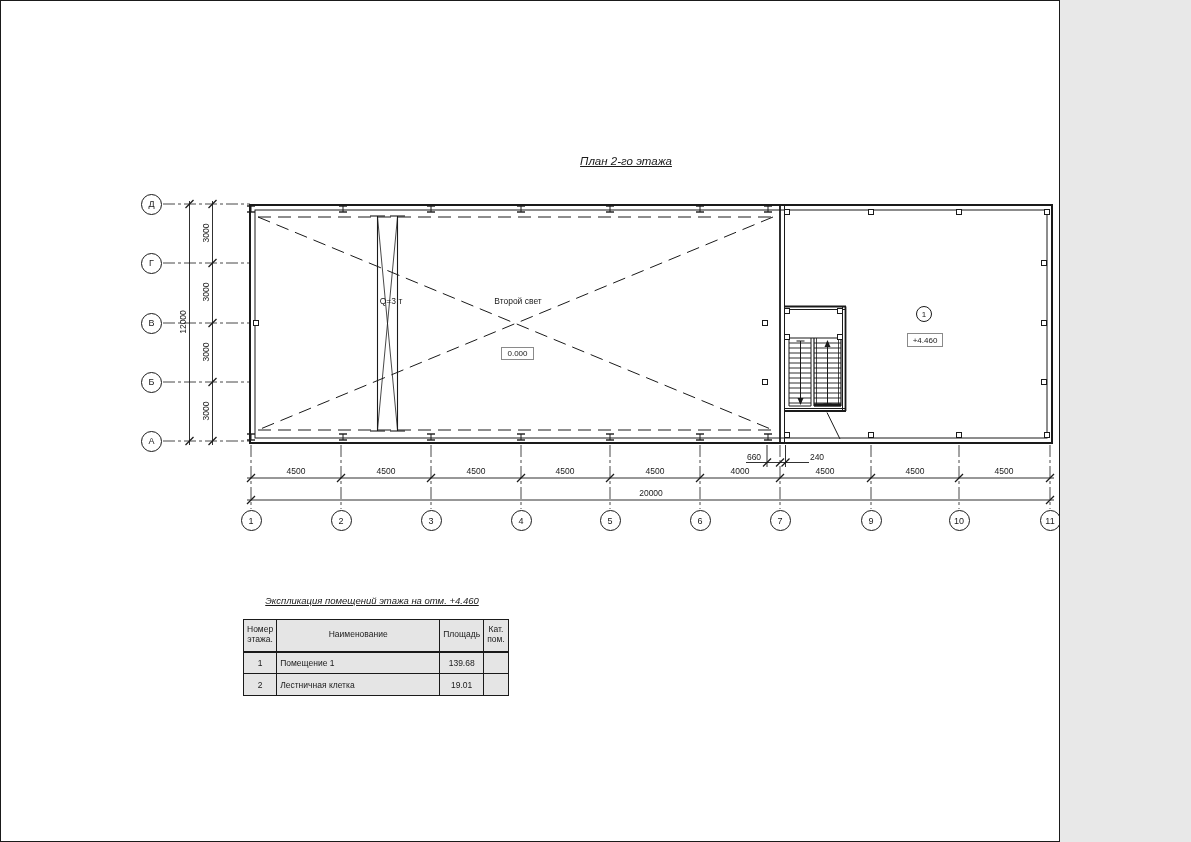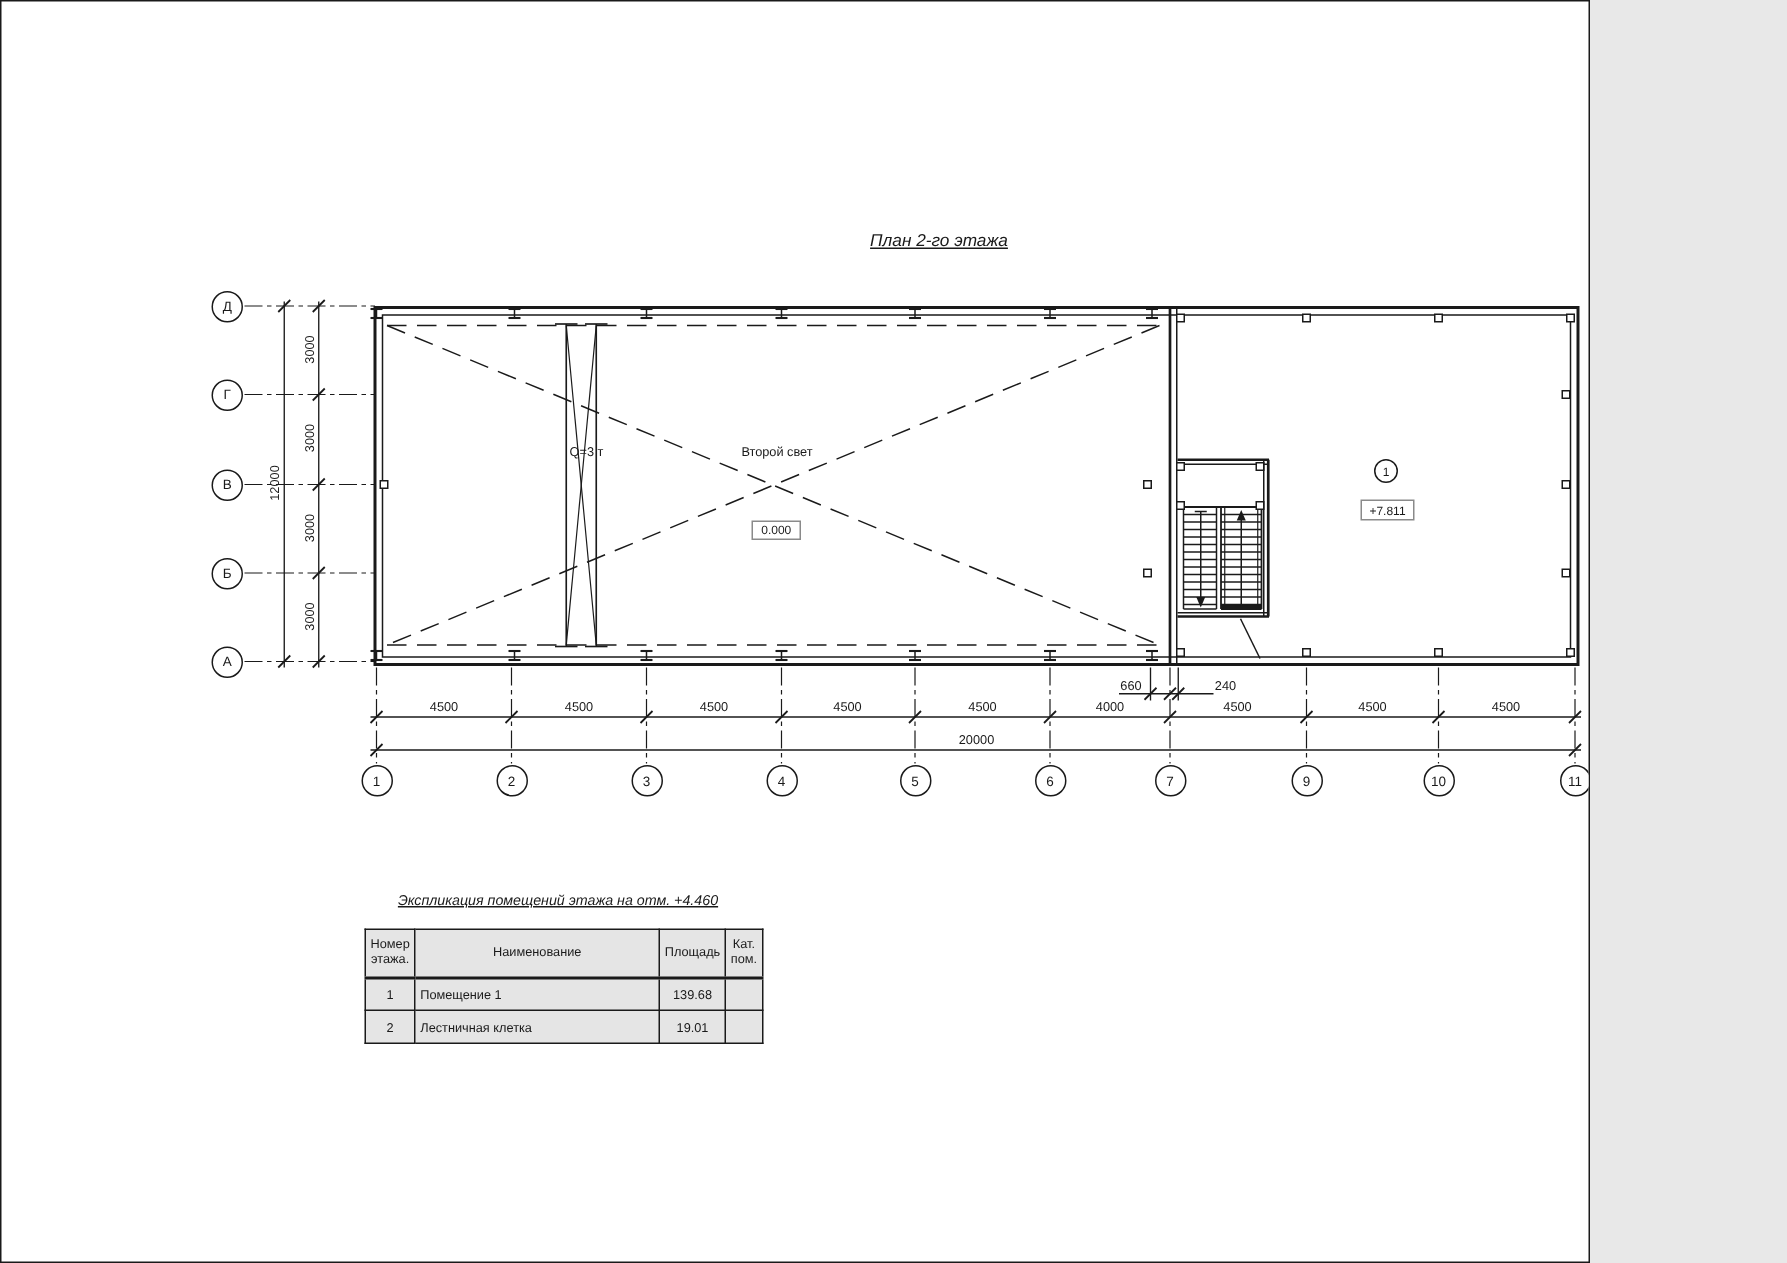--- a/index.html
+++ b/index.html
@@ -264,21 +264,21 @@
 
   <div class="lbl" style="left:358px;top:300px;margin-left:32px;">Q=3 т</div>
   <div class="lbl" style="left:517px;top:300px;">Второй свет</div>
   <div class="elev-box" style="left:500px;top:346px;width:33px;height:13px;">
     <span>0.000</span>
   </div>
   <div class="room-circle" style="left:915px;top:305px;">
     <span>1</span>
   </div>
   <div class="elev-box" style="left:906px;top:332px;width:36px;height:14px;">
-    <span>+7.811</span>
+    <span>+4.460</span>
   </div>
 
   <div class="axis-circle" style="left:140px;top:192.5px;">
       <span>Д</span>
     </div>
   <div class="axis-circle" style="left:140px;top:251.5px;">
       <span>Г</span>
     </div>
   <div class="axis-circle" style="left:140px;top:311.5px;">
       <span>В</span>

